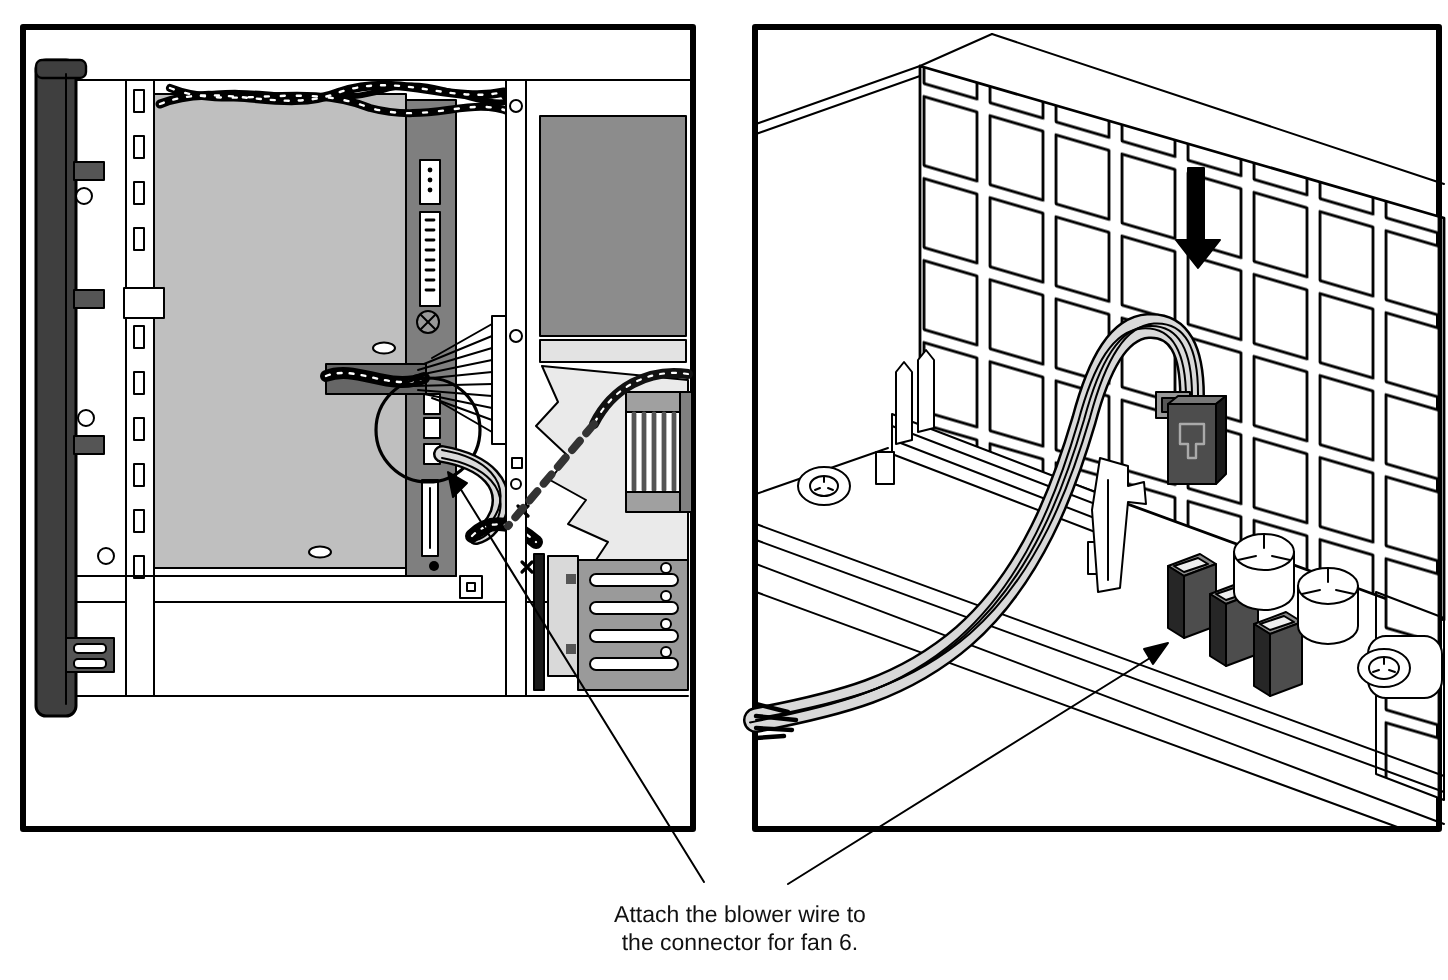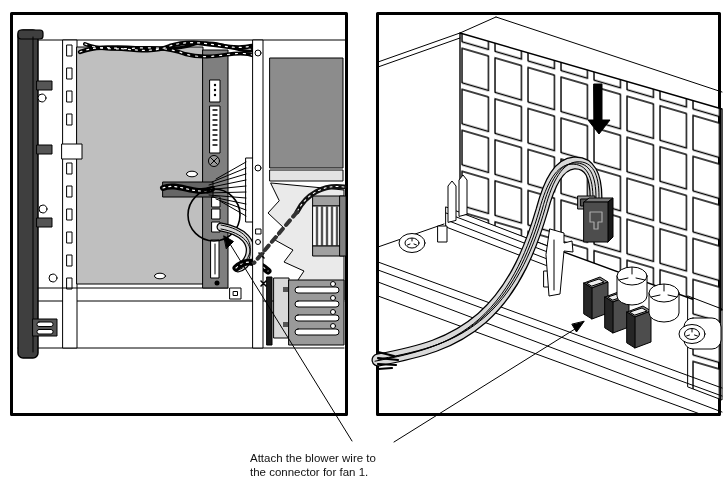--- a/index.html
+++ b/index.html
@@ -1,19 +1,19 @@
 <!DOCTYPE html>
 <html><head>
 <meta charset="utf-8">
 <style>
   html,body{margin:0;padding:0;background:#ffffff;}
   #stage{position:relative;width:724px;height:490px;background:#fff;overflow:hidden;
          font-family:"Liberation Sans","DejaVu Sans",sans-serif;}
   #art{position:absolute;left:0;top:0;}
-  .caption{position:absolute;left:250px;top:451px;width:240px;
+  .caption{position:absolute;left:250px;top:451px;width:240px;text-align:center;
            font-size:11.5px;line-height:14px;color:#111;letter-spacing:0px;}
 </style>
 </head>
 <body>
 
 <div id="stage">
 <svg id="art" width="724" height="490" viewBox="0 0 724 490" stroke-linecap="round" stroke-linejoin="round">
   <defs>
     <pattern id="grille" width="33" height="41" patternUnits="userSpaceOnUse" patternTransform="translate(461,47) skewY(16.2)">
       <rect x="1" y="1" width="26.5" height="34.5" fill="#ffffff" stroke="#000" stroke-width="1.4"></rect>
@@ -307,15 +307,15 @@
   <g stroke="#000" stroke-width="1">
     <line x1="230" y1="244" x2="352" y2="441"></line>
     <polygon points="224,236 233.5,241.5 226.5,248.5" fill="#000"></polygon>
     <line x1="575" y1="329" x2="394" y2="442"></line>
     <polygon points="584,321.5 576.5,332 572,324.5" fill="#000"></polygon>
   </g>
 </svg>
 
 <div class="caption">
   <div>Attach the blower wire to</div>
-  <div>the connector for fan 1.</div>
+  <div>the connector for fan 6.</div>
 </div>
 </div>
 
 </body></html>

